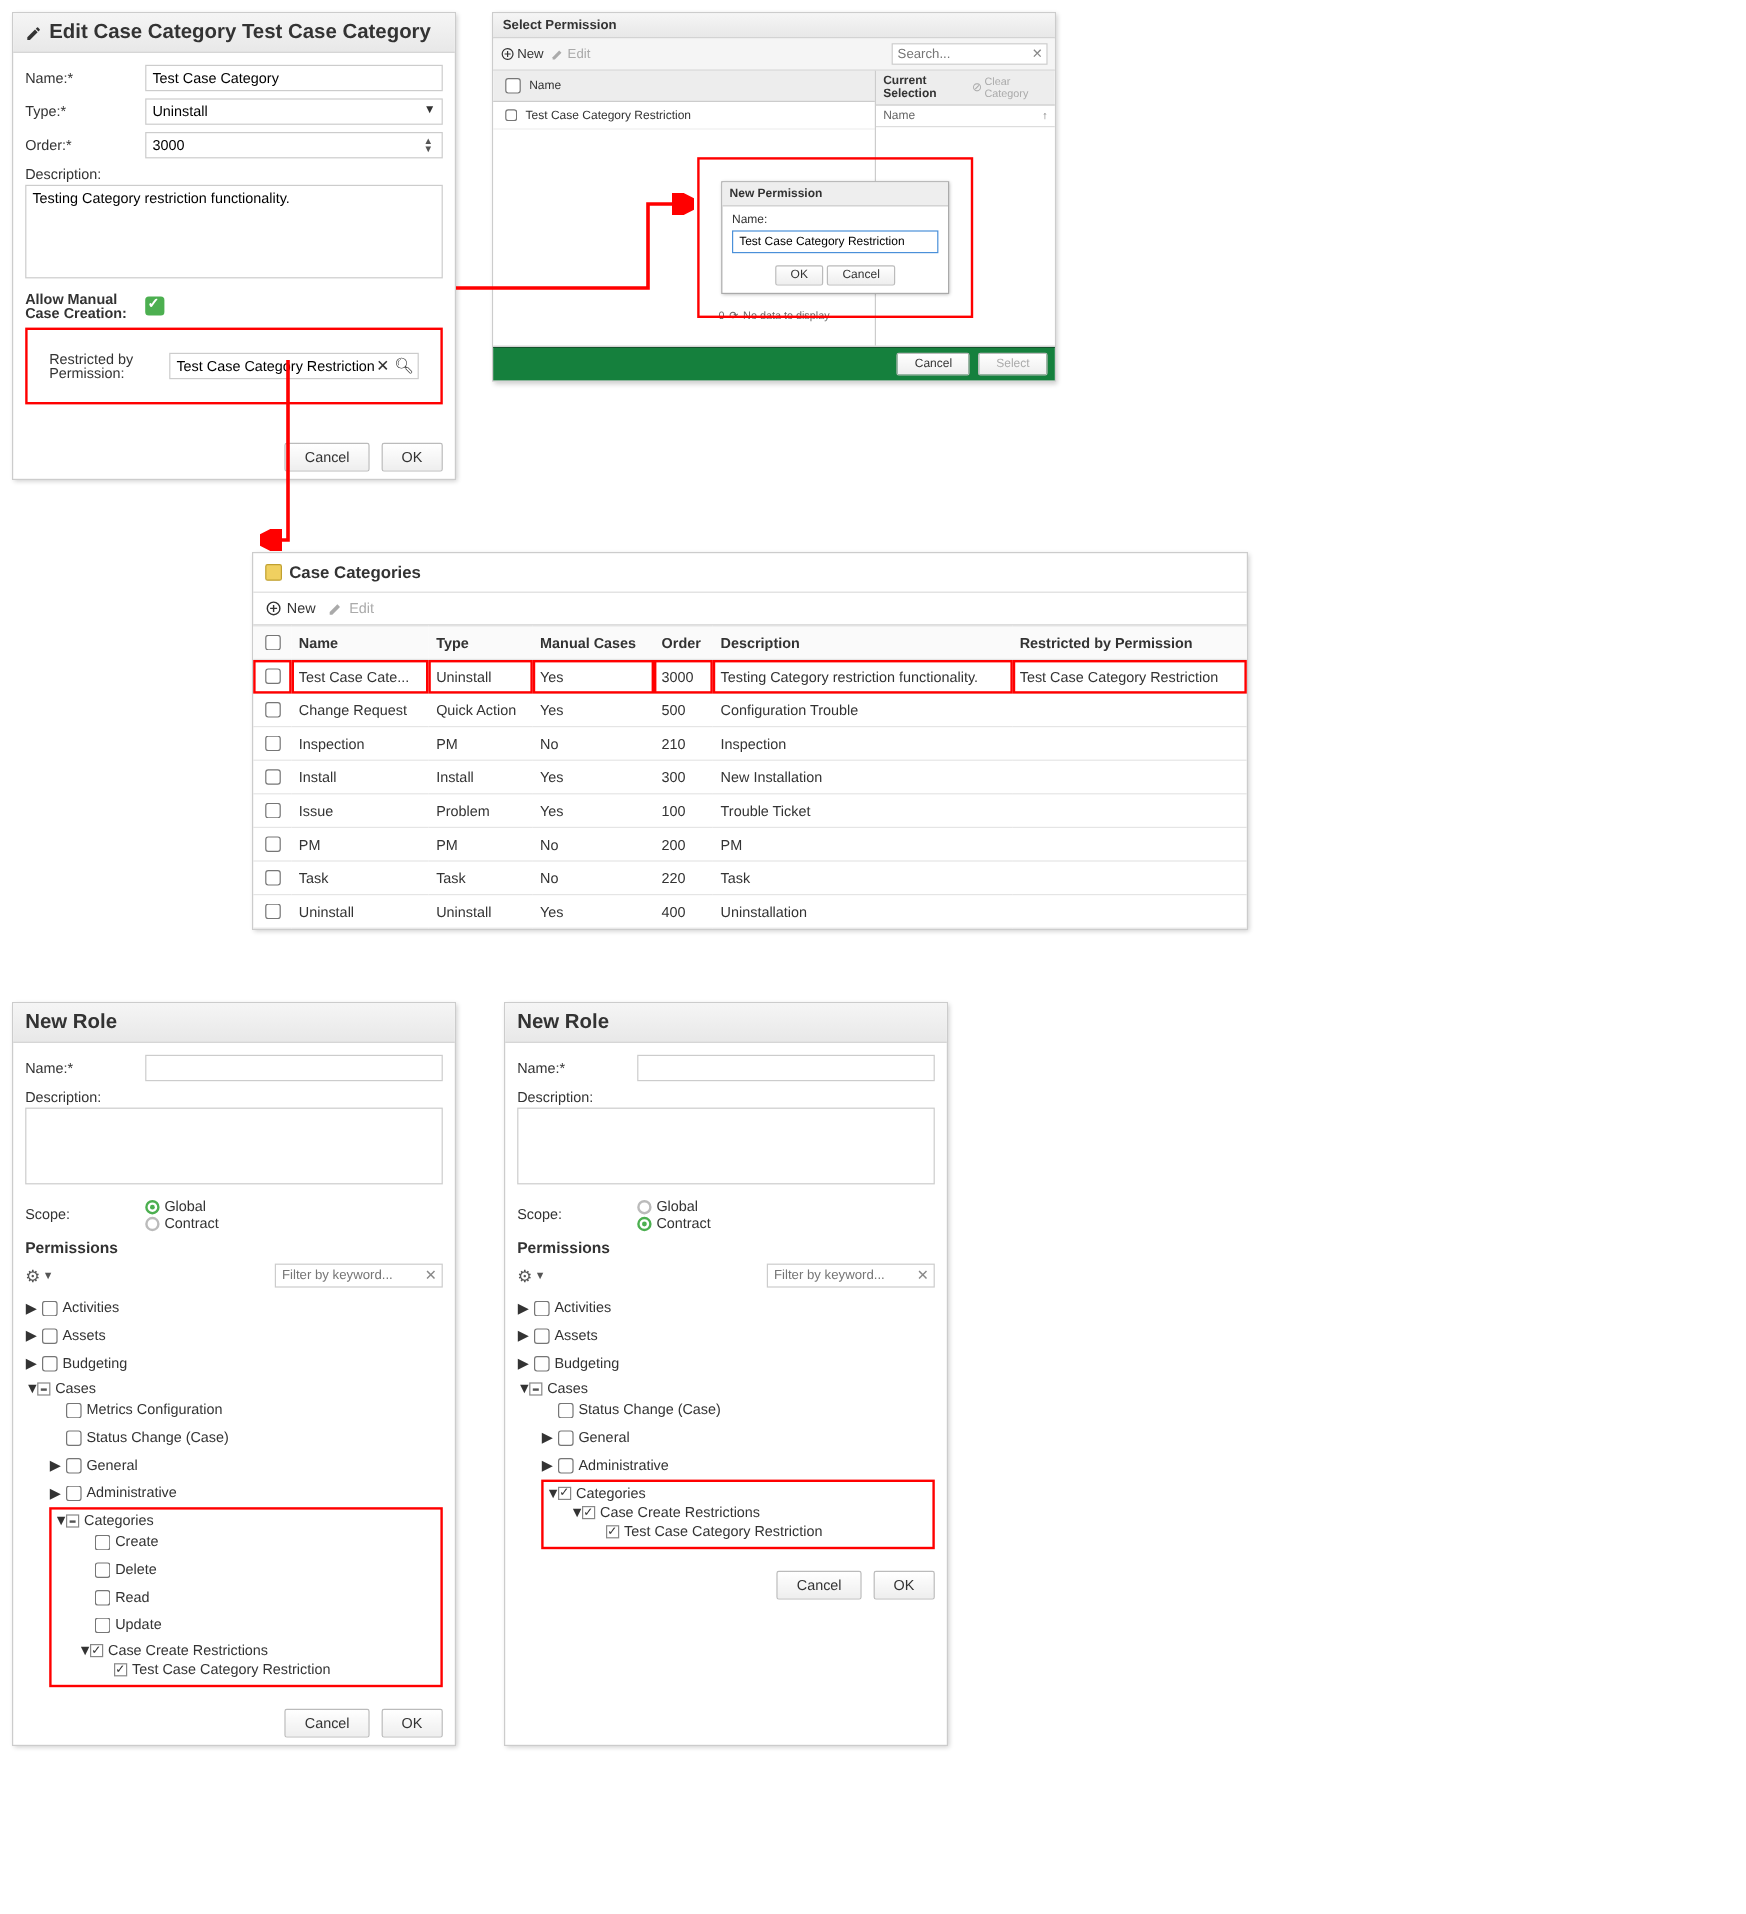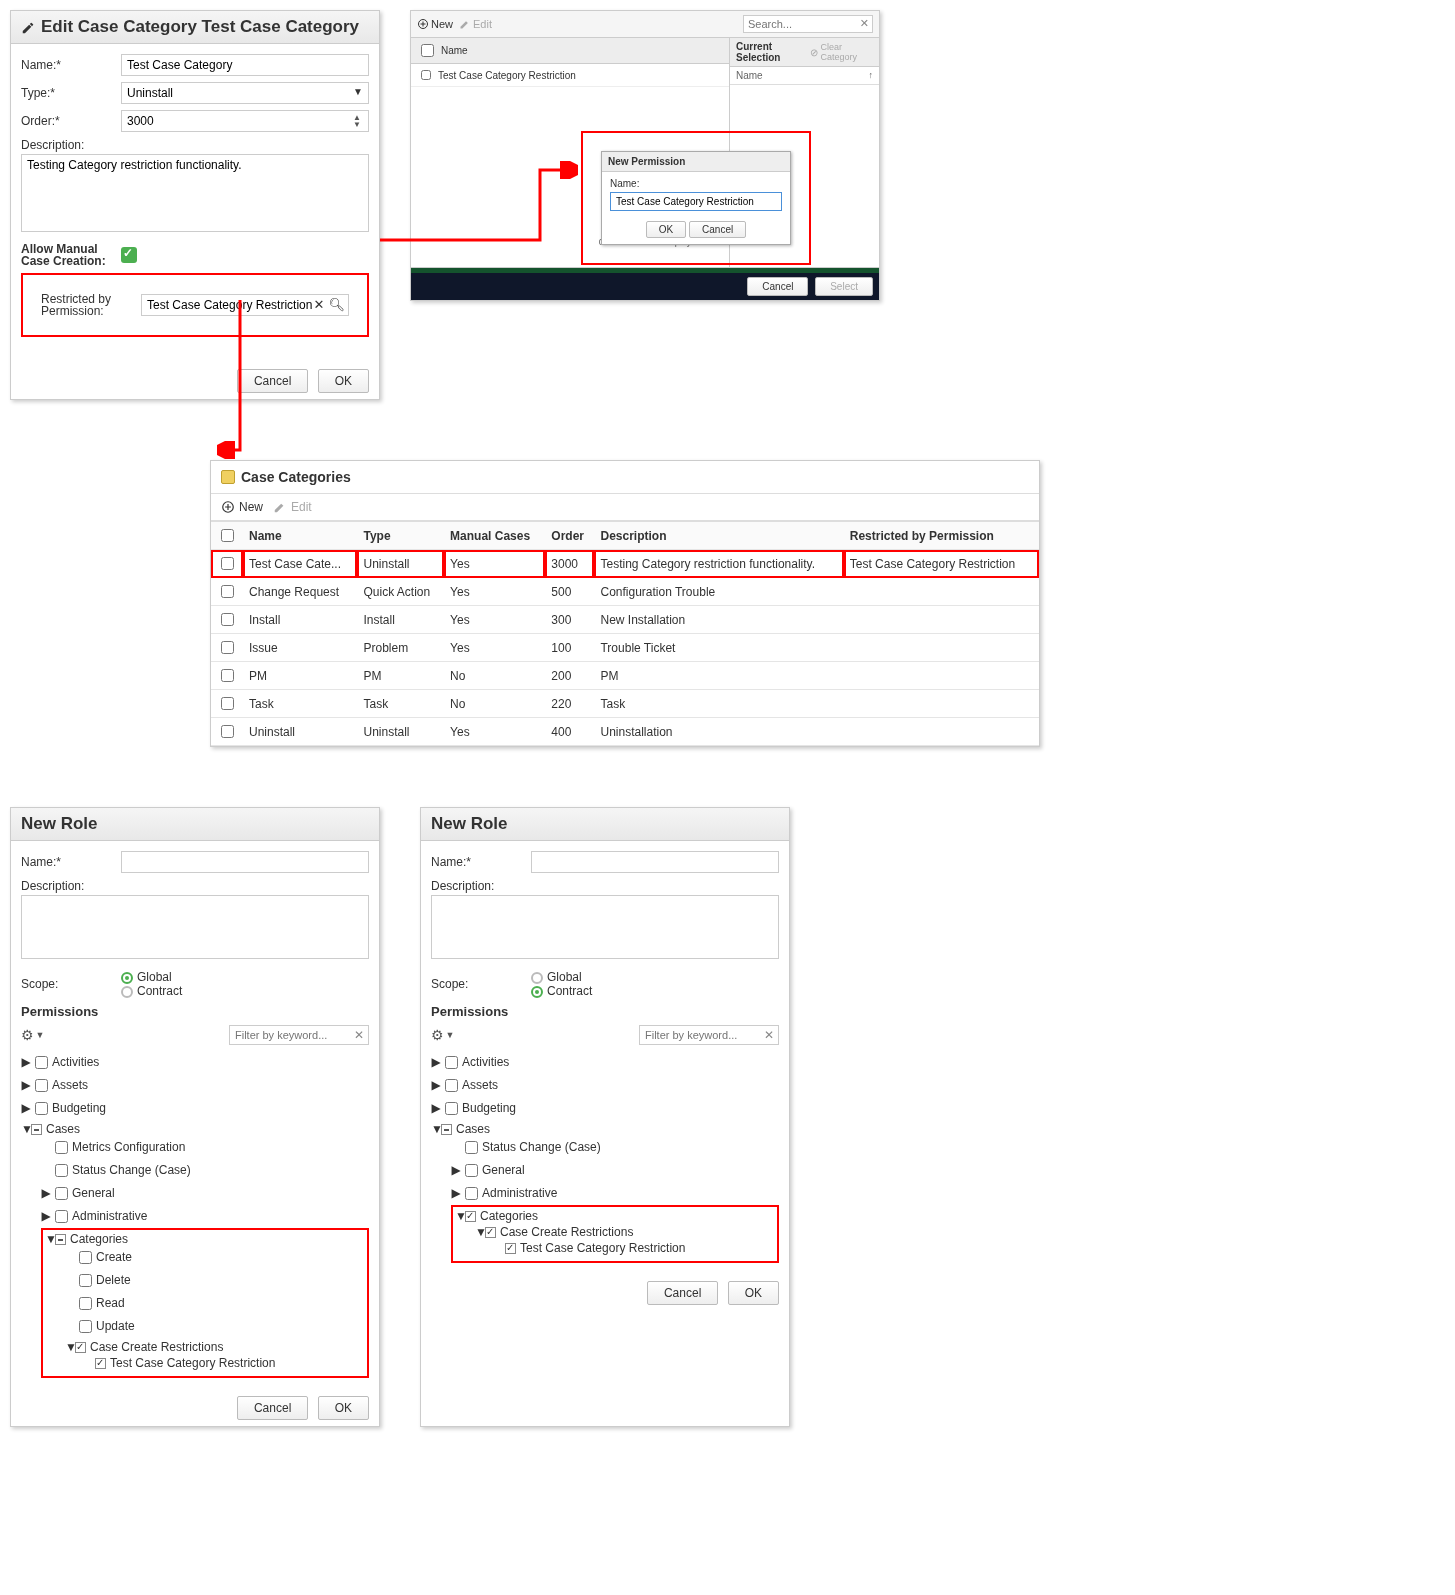--- a/index.html
+++ b/index.html
@@ -162,21 +162,21 @@
   .arrow-svg { position:absolute; stroke:red; stroke-width:3; fill:none; pointer-events:none;}
   .arrow-marker { fill:red; }
 
   .stage { position:relative; }
 
   .top-row { display:flex; gap:30px; align-items:flex-start; position:relative;}
   .edit-panel { width:370px; }
   .perm-panel { width:470px; font-size:10px; background:#f0f0f0;}
   .perm-panel .panel-header{ font-size:11px; padding:4px 8px;}
   .no-data { position:absolute; bottom:20px; left:0; right:0; text-align:center; font-size:9px; color:#666; display:flex; justify-content:center; align-items:center; gap:4px;}
-  .perm-footer { text-align:right; padding:4px 6px; background:#0f172a; border-top:5px solid #14532d;}
+  .perm-footer { text-align:right; padding:4px 6px; background:#15803d; border-top:1px solid #14532d;}
   .perm-footer .btn { padding:3px 14px; font-size:10px; }
   .perm-footer .btn + .btn{ margin-left:4px;}
   .sel-col-head { font-weight:bold; }
   .sel-col-sub { display:flex; justify-content:space-between; padding:3px 6px; border-bottom:1px solid #ddd; color:#666;}
   .sort-arrow{ font-size:9px;}
 
   .cat-icon {
     display:inline-block; width:14px; height:14px; background:#f0d060; border:1px solid #c0a030; border-radius:2px;
   }
 </style>
@@ -238,20 +238,21 @@
         </div>
       </div>
     </div>
     <div class="dlg-footer">
       <span class="btn">Cancel</span>
       <span class="btn">OK</span>
     </div>
   </div>
 
   <div class="panel perm-panel" style="position:relative;">
+    <div class="panel-header">Select Permission</div>
     <div class="perm-toolbar">
       <span class="tb-btn">
         <svg width="12" height="12" viewBox="0 0 24 24">
               <circle cx="12" cy="12" r="9" fill="none" stroke="#333" stroke-width="2"></circle>
               <path stroke="#333" stroke-width="2" d="M12 7v10M7 12h10"></path>
             </svg>
         <span>New</span>
       </span>
       <span class="tb-btn dis">
         <svg width="12" height="12" viewBox="0 0 24 24">
@@ -378,20 +379,29 @@
               <td>Testing Category restriction functionality.</td>
               <td>Test Case Category Restriction</td>
             </tr>
             <tr>
               <td><input type="checkbox" style=""></td>
               <td>Change Request</td>
               <td>Quick Action</td>
               <td>Yes</td>
               <td>500</td>
               <td>Configuration Trouble</td>
+              <td></td>
+            </tr>
+            <tr>
+              <td><input type="checkbox" style=""></td>
+              <td>Inspection</td>
+              <td>PM</td>
+              <td>No</td>
+              <td>210</td>
+              <td>Inspection</td>
               <td></td>
             </tr>
             <tr>
               <td><input type="checkbox" style=""></td>
               <td>Install</td>
               <td>Install</td>
               <td>Yes</td>
               <td>300</td>
               <td>New Installation</td>
               <td></td>

